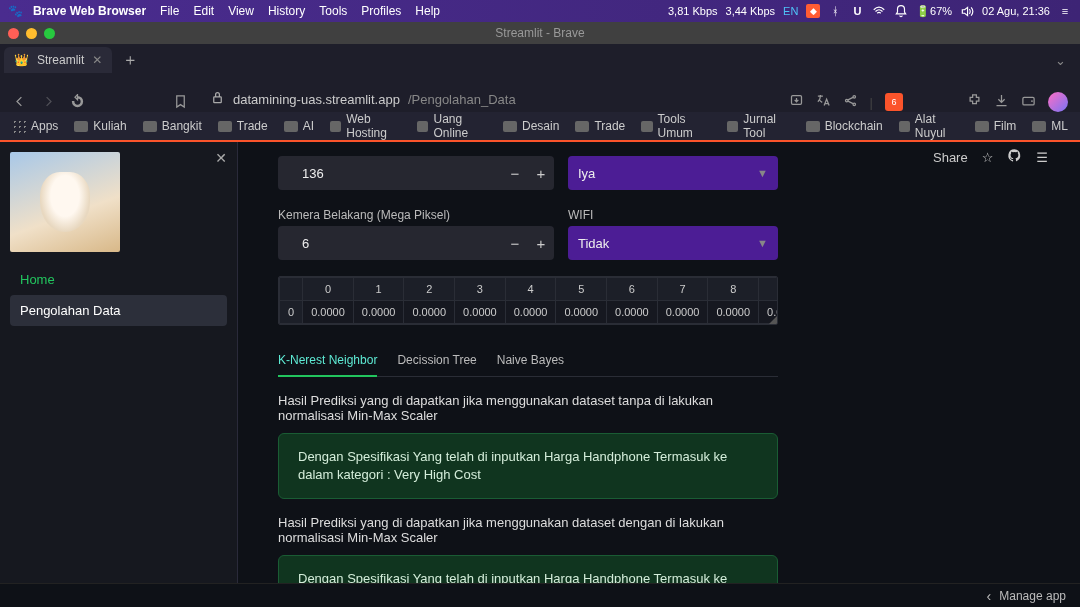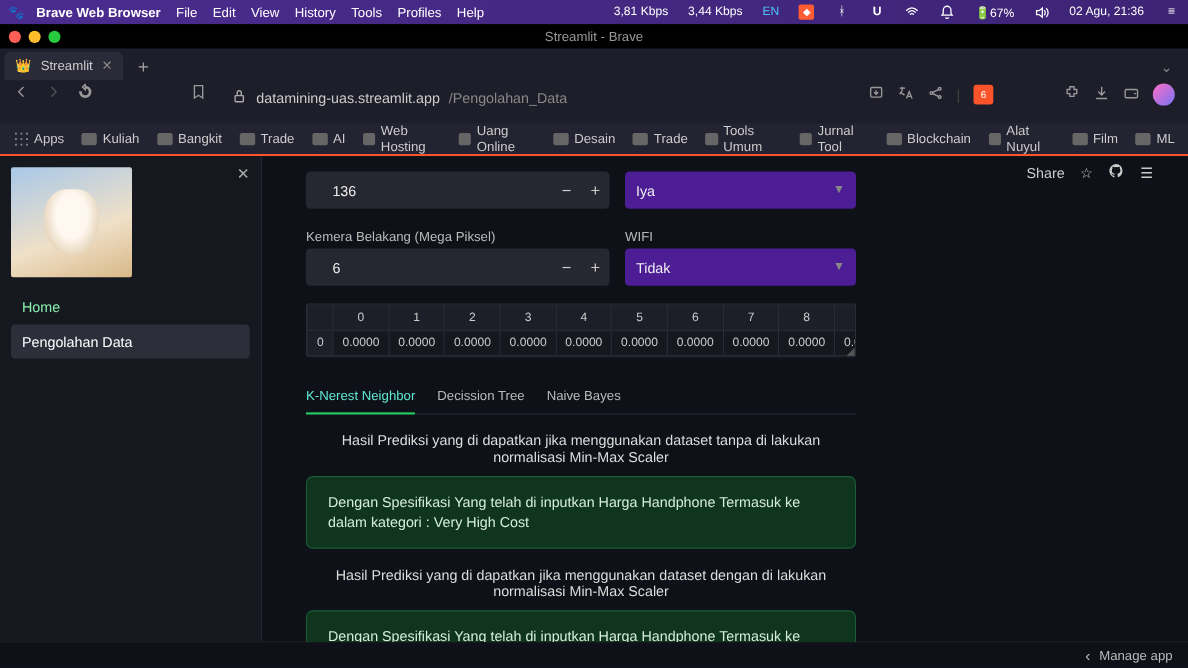--- a/index.html
+++ b/index.html
@@ -1,51 +1,51 @@
 <!DOCTYPE html>
 <html><head>
 <meta charset="utf-8">
 <style>
 * { margin: 0; padding: 0; box-sizing: border-box; font-family: -apple-system, BlinkMacSystemFont, "Segoe UI", sans-serif; }
 body { width: 1080px; height: 607px; background: #1a1a2e; color: #e0e0e0; overflow: hidden; font-size: 13px; }
 .menubar { height: 22px; background: linear-gradient(to right, #4a2c8f, #3d2475); display: flex; align-items: center; padding: 0 8px; color: #fff; font-size: 12px; }
 .menubar .apple { margin-right: 10px; }
 .menubar .menu-item { margin-right: 14px; cursor: default; }
-.menubar .right { margin-left: auto; display: flex; align-items: center; gap: 18px; justify-content: flex-end; }
+.menubar .right { margin-left: auto; display: flex; align-items: center; gap: 8px; justify-content: flex-end; }
 .menubar .right span { font-size: 11px; }
 .menubar .icon-box { width: 14px; height: 14px; display: inline-flex; align-items: center; justify-content: center; }
-.titlebar { height: 22px; background: #000000; display: flex; align-items: center; justify-content: center; color: #999; font-size: 12px; position: relative; }
+.titlebar { height: 22px; background: #404040; display: flex; align-items: center; justify-content: center; color: #999; font-size: 12px; position: relative; }
 .traffic { position: absolute; left: 8px; display: flex; gap: 7px; }
 .traffic .dot { width: 11px; height: 11px; border-radius: 50%; }
 .dot.red { background: #ff5f56; }
 .dot.yellow { background: #ffbd2e; }
 .dot.green { background: #27c93f; }
 .tabbar { height: 32px; background: #1e1e2a; display: flex; align-items: center; padding: 0 4px; }
 .tab { display: flex; align-items: center; background: #2a2a38; padding: 6px 10px; border-radius: 6px 6px 0 0; gap: 8px; font-size: 12px; color: #ccc; }
 .tab .close { color: #888; cursor: pointer; }
 .tabbar .plus { margin-left: 10px; color: #aaa; cursor: pointer; font-size: 16px; }
 .tabbar .tabs-dropdown { margin-left: auto; margin-right: 10px; color:#888; cursor:pointer; }
-.toolbar { height: 36px; background: #1e1e2a; display: flex; align-items: flex-start; padding: 0 12px; gap: 14px; color: #999; }
+.toolbar { height: 36px; background: #1e1e2a; display: flex; align-items: flex-end; padding: 0 12px; gap: 14px; color: #999; }
 .toolbar .nav-btn { cursor: pointer; }
 .toolbar .url-area { flex: 1; display: flex; align-items: center; gap: 8px; background: transparent; padding: 4px 8px; color: #aaa; font-size: 13px; }
 .toolbar .url-area .domain { color: #ccc; }
 .toolbar .url-area .path { color: #888; }
 .toolbar .right-icons { display: flex; align-items: center; gap: 12px; }
 .toolbar .brave-shield { width: 18px; height: 18px; background: #fb542b; border-radius: 3px; display:flex; align-items:center; justify-content:center; font-size:9px; color:#fff; }
 .toolbar .avatar { width: 20px; height: 20px; border-radius: 50%; background: linear-gradient(135deg,#ff6ec4,#7873f5); }
 .bookmarks { height: 30px; background: #232332; display: flex; align-items: center; padding: 0 12px; gap: 16px; font-size: 12px; color: #ccc; border-bottom: 2px solid #fb542b; }
 .bookmarks .bm-item { display: flex; align-items: center; gap: 5px; cursor: pointer; }
 .bookmarks .folder-icon { width: 14px; height: 11px; background: #666; border-radius: 2px; display: inline-block; }
 .bookmarks .apps-icon { display:inline-block; width:14px; height:14px; background: radial-gradient(circle,#888 1px,transparent 1px); background-size:5px 5px; }
 .content { display: flex; height: calc(607px - 22px - 22px - 32px - 36px - 30px - 24px); background: #0e1117; }
 .sidebar { width: 238px; background: #16181f; border-right: 1px solid #2a2a3a; padding: 10px; position: relative; }
 .sidebar .close-side { position: absolute; right: 10px; top: 8px; color: #aaa; cursor: pointer; font-size: 14px; }
 .sidebar-img { width: 110px; height: 100px; background: linear-gradient(160deg,#a8c8e8 0%,#f0e0c8 60%,#d8b888 100%); border-radius: 2px; margin-bottom: 12px; position:relative; overflow:hidden; }
 .sidebar-img::after { content:""; position:absolute; left:30px; top:20px; width:50px; height:60px; background: radial-gradient(ellipse at 50% 40%, #fff8f0 40%, #e8d8c0 70%); border-radius: 40% 40% 50% 50%; }
-.sidebar-nav a { display: block; padding: 8px 10px; color: #86efac; font-size: 13px; border-radius: 4px; text-decoration: none; cursor: pointer; }
+.sidebar-nav a { display: block; padding: 8px 10px; color: #22c55e; font-size: 13px; border-radius: 4px; text-decoration: none; cursor: pointer; }
 .sidebar-nav a.active { background: #2c2f3a; color: #fff; }
 .main { flex: 1; padding: 10px 40px 20px 40px; overflow: auto; position: relative; }
 .main-top { position: absolute; right: 32px; top: 6px; display: flex; align-items: center; gap: 14px; color: #ccc; font-size: 13px; }
 .main-top .icon { cursor: pointer; }
 .form-row { display: flex; gap: 14px; margin-bottom: 8px; }
 .form-col { flex: 1; }
 .form-label { font-size: 12px; color: #bbb; margin-bottom: 4px; display: block; margin-top: 10px; }
 .num-input { display: flex; align-items: center; background: #262730; border-radius: 4px; height: 34px; }
 .num-input input { flex: 1; background: transparent; border: none; color: #eee; padding: 0 24px; font-size: 13px; outline: none; }
 .num-input .step { width: 26px; text-align: center; color: #ccc; cursor: pointer; font-size: 15px; user-select: none; }
@@ -53,21 +53,21 @@
 .select .chev { color: #888; font-size: 11px; }
 .data-table { margin-top: 16px; border: 1px solid #2a2d36; border-radius: 2px; overflow: hidden; font-size: 11px; position:relative; }
 .data-table table { border-collapse: collapse; width: 100%; }
 .data-table th, .data-table td { border: 1px solid #2a2d36; padding: 5px 8px; text-align: right; color: #ccc; background: #161820; }
 .data-table th { background: #1c1f28; font-weight: normal; text-align: center; }
 .data-table td.idx { text-align: center; background:#1c1f28; }
 .resize-handle { position:absolute; right:0; bottom:0; width:8px; height:8px; background: #555; clip-path: polygon(100% 0,100% 100%,0 100%); }
 .tabs { display: flex; gap: 20px; margin-top: 22px; border-bottom: 1px solid #2a2d36; }
 .tabs .tab-btn { padding: 6px 0 8px 0; font-size: 12px; color: #bbb; cursor: pointer; }
 .tabs .tab-btn.active { color: #5eead4; border-bottom: 2px solid #22c55e; margin-bottom: -1px; }
-.result-text { font-size: 13px; color: #ddd; margin-top: 16px; text-align: center; }
+.result-text { font-size: 13px; color: #ddd; margin-top: 16px; }
 .success-box { background: #10351f; border: 1px solid #1a5c34; border-radius: 6px; padding: 14px 19px; margin-top: 10px; color: #d4edda; font-size: 13px; line-height: 1.4; }
 .footer { height: 24px; background: #0e1117; display: flex; align-items: center; justify-content: flex-end; padding: 0 14px; color: #bbb; font-size: 12px; border-top: 1px solid #222; gap: 8px; }
 .footer .chev { font-size: 14px; cursor:pointer; }
 svg.ico { width: 15px; height: 15px; fill: none; stroke: currentColor; stroke-width: 2; }
 </style>
 </head>
 <body>
 
 <div class="menubar">
   <span class="apple">🐾</span>

